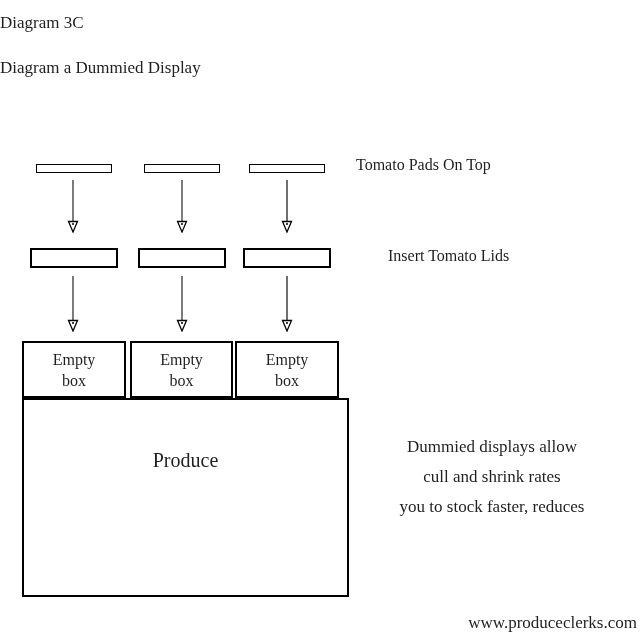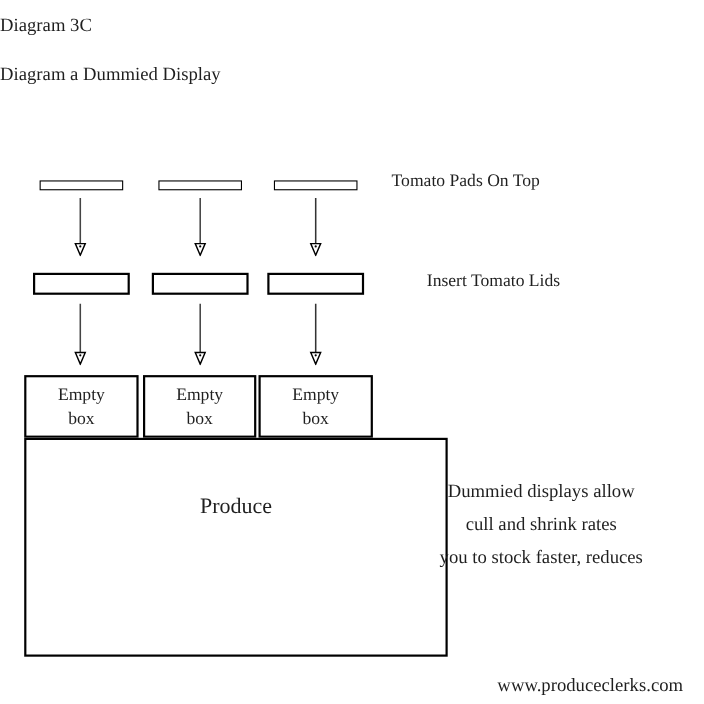--- a/index.html
+++ b/index.html
@@ -23,21 +23,21 @@
     height: 20px; width: 88px;
     border: 2px solid #000; background: #fff;
   }
   .ebox {
     width: 104px; height: 57px;
     border: 2px solid #000; background: #fff;
     display: flex; flex-direction: column; justify-content: center;
     text-align: center; font-size: 16px; line-height: 21px;
   }
   .ptable {
-    width: 385px; height: 199px;
+    width: 327px; height: 199px;
     border: 2px solid #000; background: #fff;
     text-align: center; font-size: 20px; line-height: 29px;
     padding-top: 46px;
   }
   .side-label { font-size: 16px; white-space: nowrap; }
   .note {
     width: 230px; text-align: center;
     font-size: 17px; line-height: 30px;
   }
   .url { font-size: 17px; }
@@ -119,13 +119,13 @@
 <div class="abs ptable" style="left:22px; top:398px;">
   <div>Produce</div>
 </div>
 
 <div class="abs note" style="left:377px; top:432px;">
   <div>Dummied displays allow</div>
   <div>cull and shrink rates</div>
   <div>you to stock faster, reduces</div>
 </div>
 
-<div class="abs url" style="right:19px; top:613px;">www.produceclerks.com</div>
+<div class="abs url" style="right:3px; top:613px;">www.produceclerks.com</div>
 
 </body></html>

